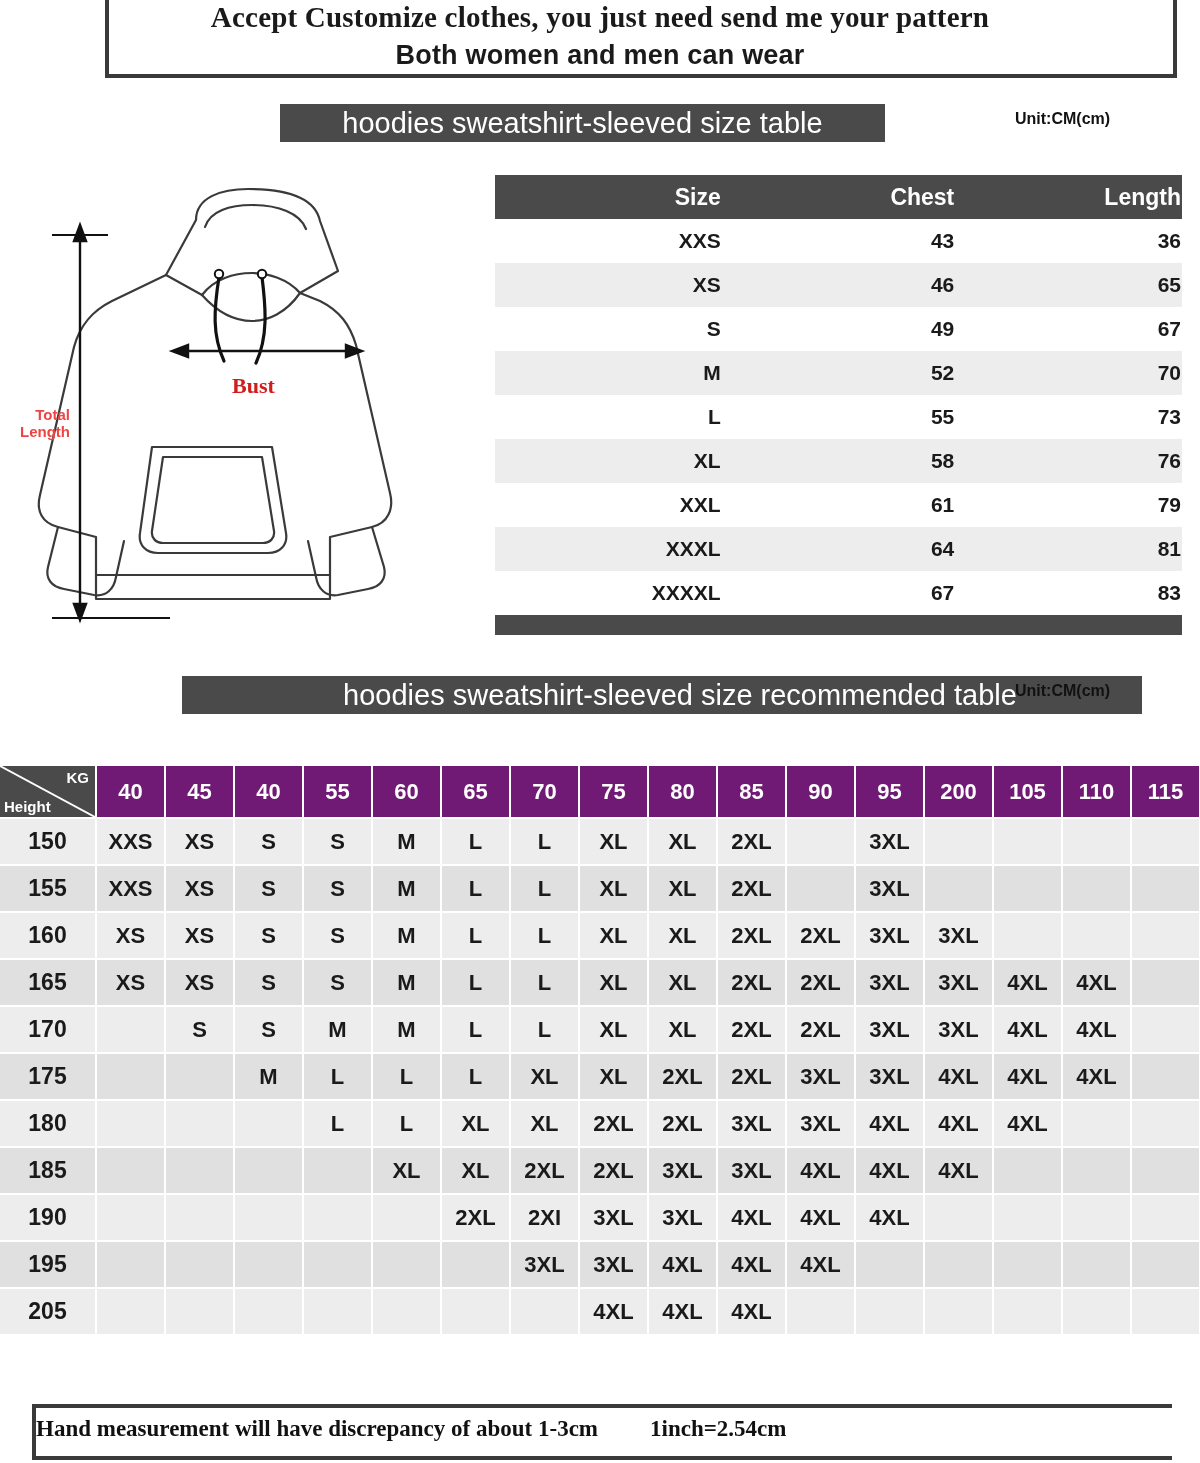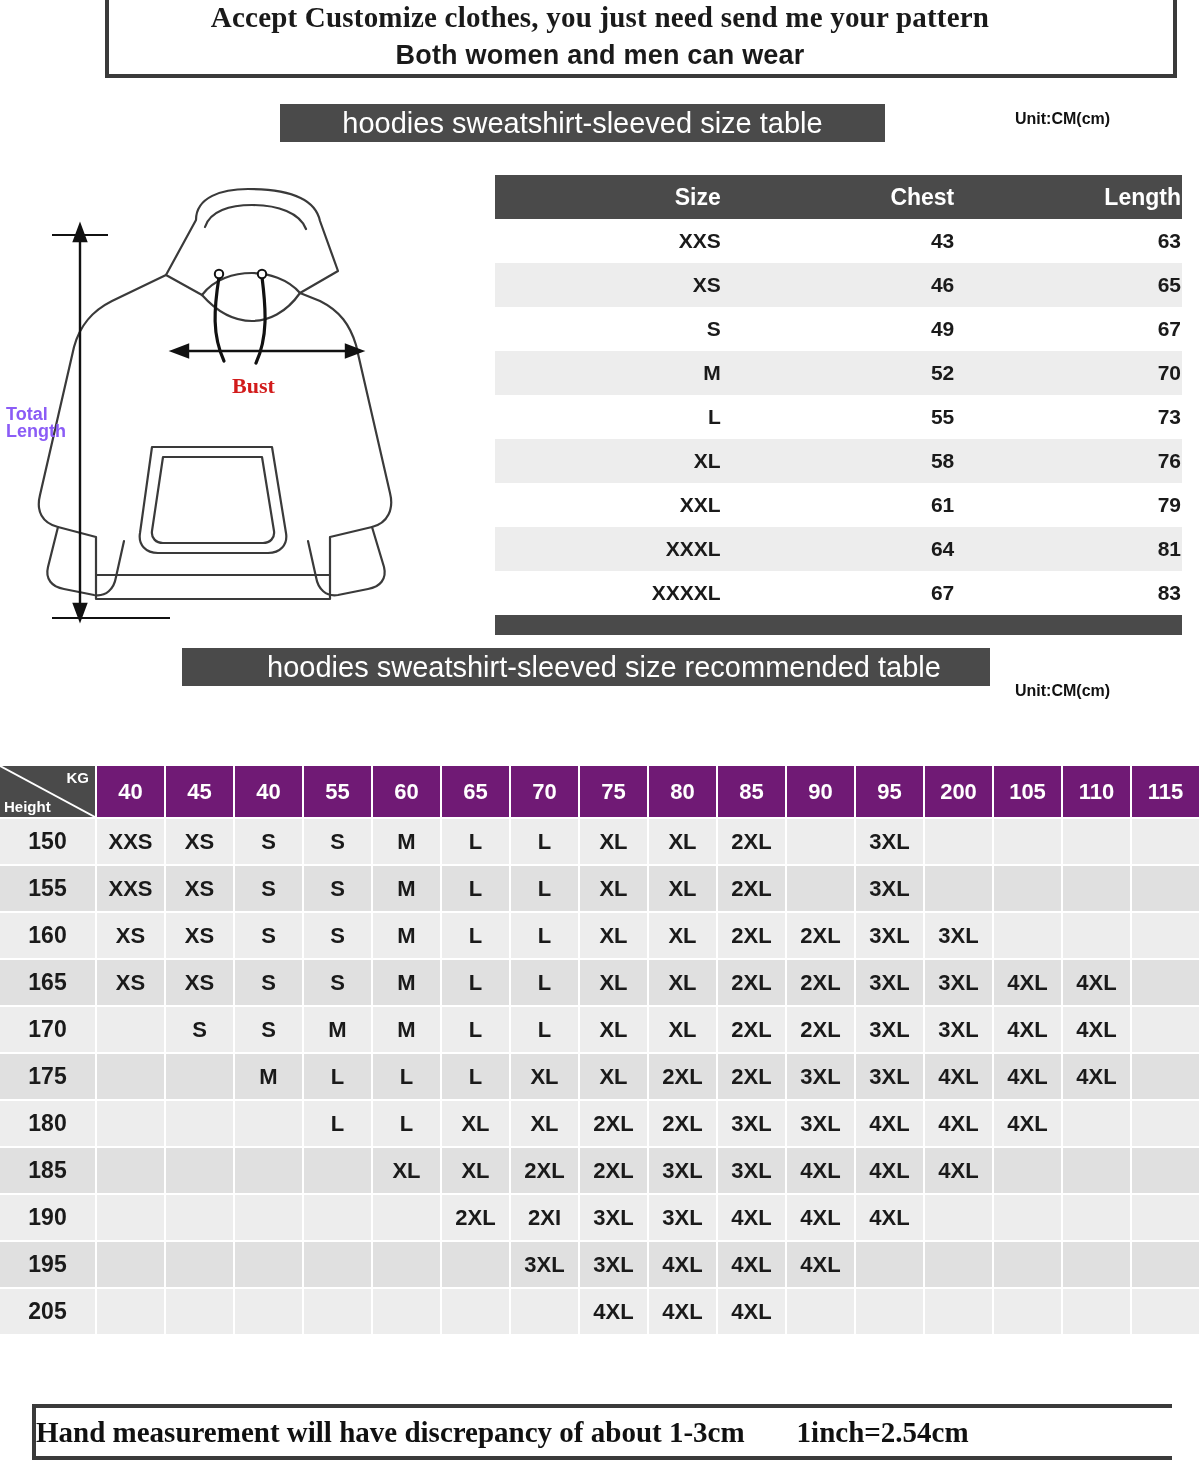--- a/index.html
+++ b/index.html
@@ -34,35 +34,35 @@
   
   .titlebar {
     position: absolute;
     background: #4a4a4a;
     color: #ffffff;
     font-size: 29px;
     font-weight: normal;
     display: flex; align-items: center; justify-content: center;
   }
   #title-bar-1 { left: 280px; top: 104px; width: 605px; height: 38px; }
-  #title-bar-2 { left: 182px; top: 648px; width: 808px; height: 38px; padding-left: 36px; }
+  #title-bar-2 { left: 182px; top: 676px; width: 960px; height: 38px; padding-left: 36px; }
   .unit-label {
     position: absolute;
     font-size: 16px; font-weight: bold; color: #111;
   }
   #unit-1 { left: 1015px; top: 110px; }
   #unit-2 { left: 1015px; top: 682px; }
 
   
   .diagram { position: absolute; left: 0px; top: 175px; width: 480px; height: 470px; }
 
   .total-length-label {
     position: absolute; left: 6px; top: 406px;
-    font-size: 18px; font-weight: bold; color: #8b5cf6;
-    line-height: 17px; text-align: left; width: 64px;
+    font-size: 15px; font-weight: bold; color: #ef4444;
+    line-height: 17px; text-align: right; width: 64px;
   }
 
   
   .size-table {
     position: absolute; left: 495px; top: 175px; width: 687px;
     border-collapse: collapse;
     font-size: 21px;
   }
   .size-table th, .size-table td {
     height: 44px; text-align: right; font-weight: bold; border: none;
@@ -116,21 +116,21 @@
   
   .footer-wrap {
     position: absolute; left: 32px; top: 1404px; width: 1140px; height: 56px;
     border-left: 4px solid #3a3a3a;
     border-top: 4px solid #3a3a3a;
     border-bottom: 4px solid #3a3a3a;
   }
   .footer-text {
     position: absolute; left: 36px; top: 1416px;
     font-family: "Liberation Serif", serif;
-    font-weight: bold; font-size: 29px; color: #111;
+    font-weight: bold; font-size: 23px; color: #111;
     white-space: nowrap;
   }
   .footer-text .gap { display: inline-block; width: 52px; }
 </style>
 </head>
 <body>
 
 <div class="page">
 
   <div class="header-wrap"></div>
@@ -197,21 +197,21 @@
       <tr>
         <th class="col-size">Size</th>
         <th class="col-chest">Chest</th>
         <th class="col-length">Length</th>
       </tr>
     </thead>
     <tbody>
       <tr>
         <td>XXS</td>
         <td>43</td>
-        <td>63</td>
+        <td>36</td>
       </tr>
       <tr>
         <td>XS</td>
         <td>46</td>
         <td>65</td>
       </tr>
       <tr>
         <td>S</td>
         <td>49</td>
         <td>67</td>

